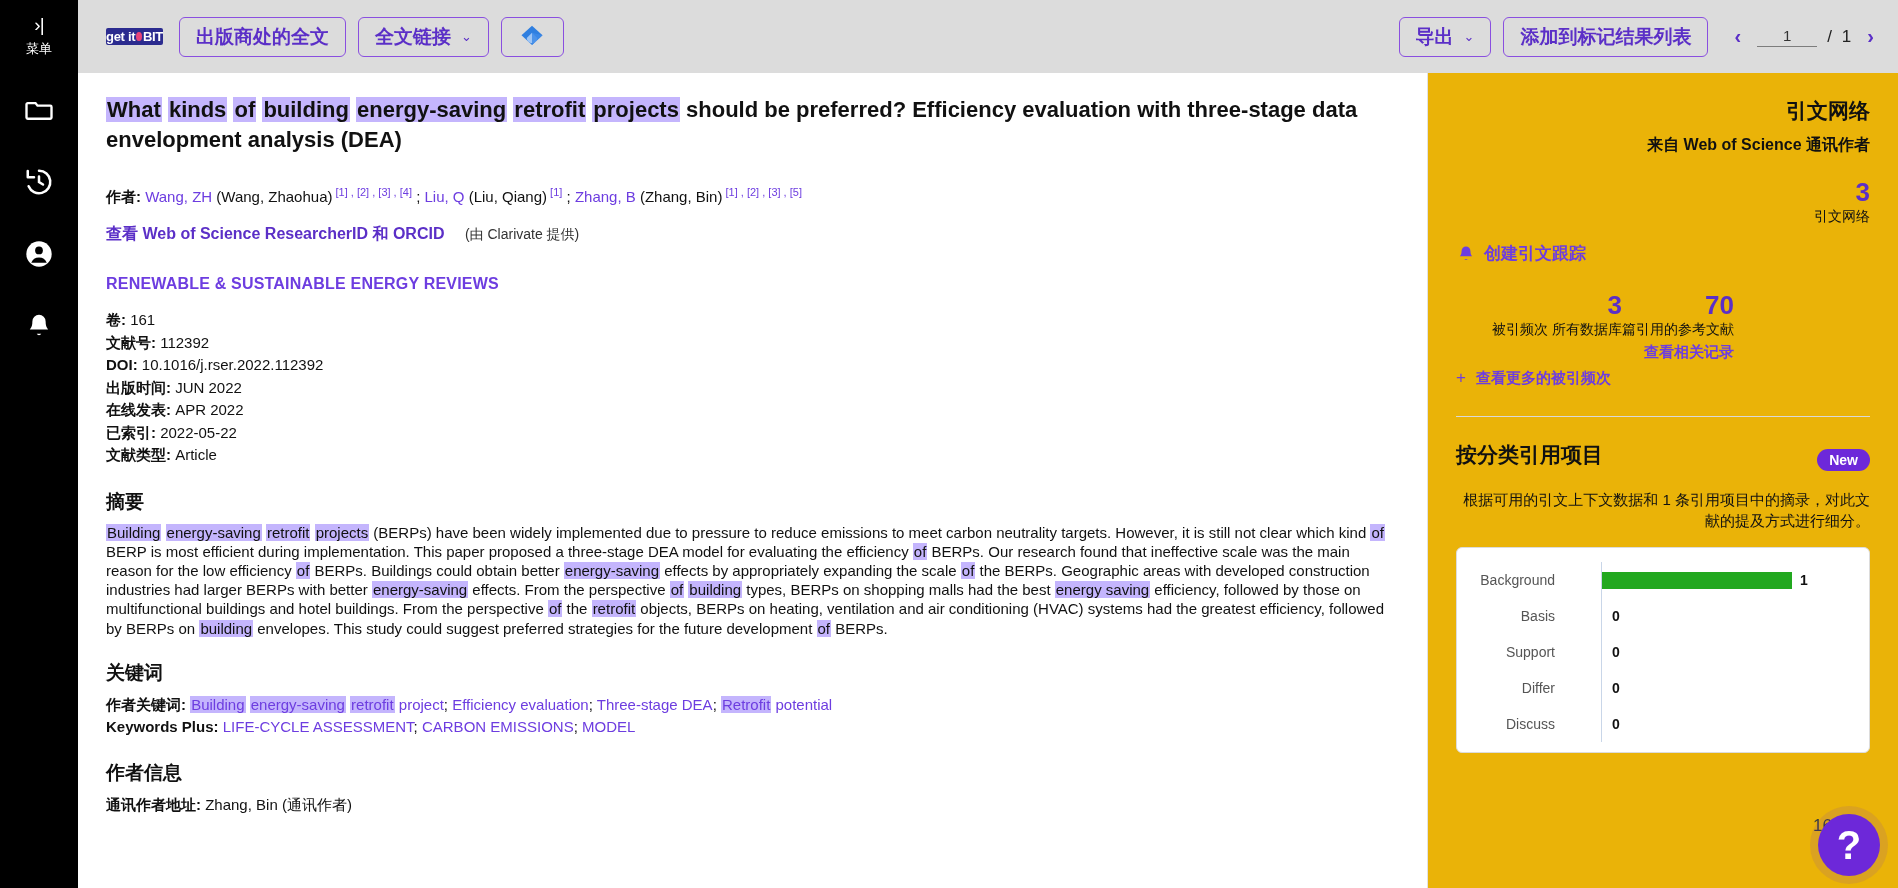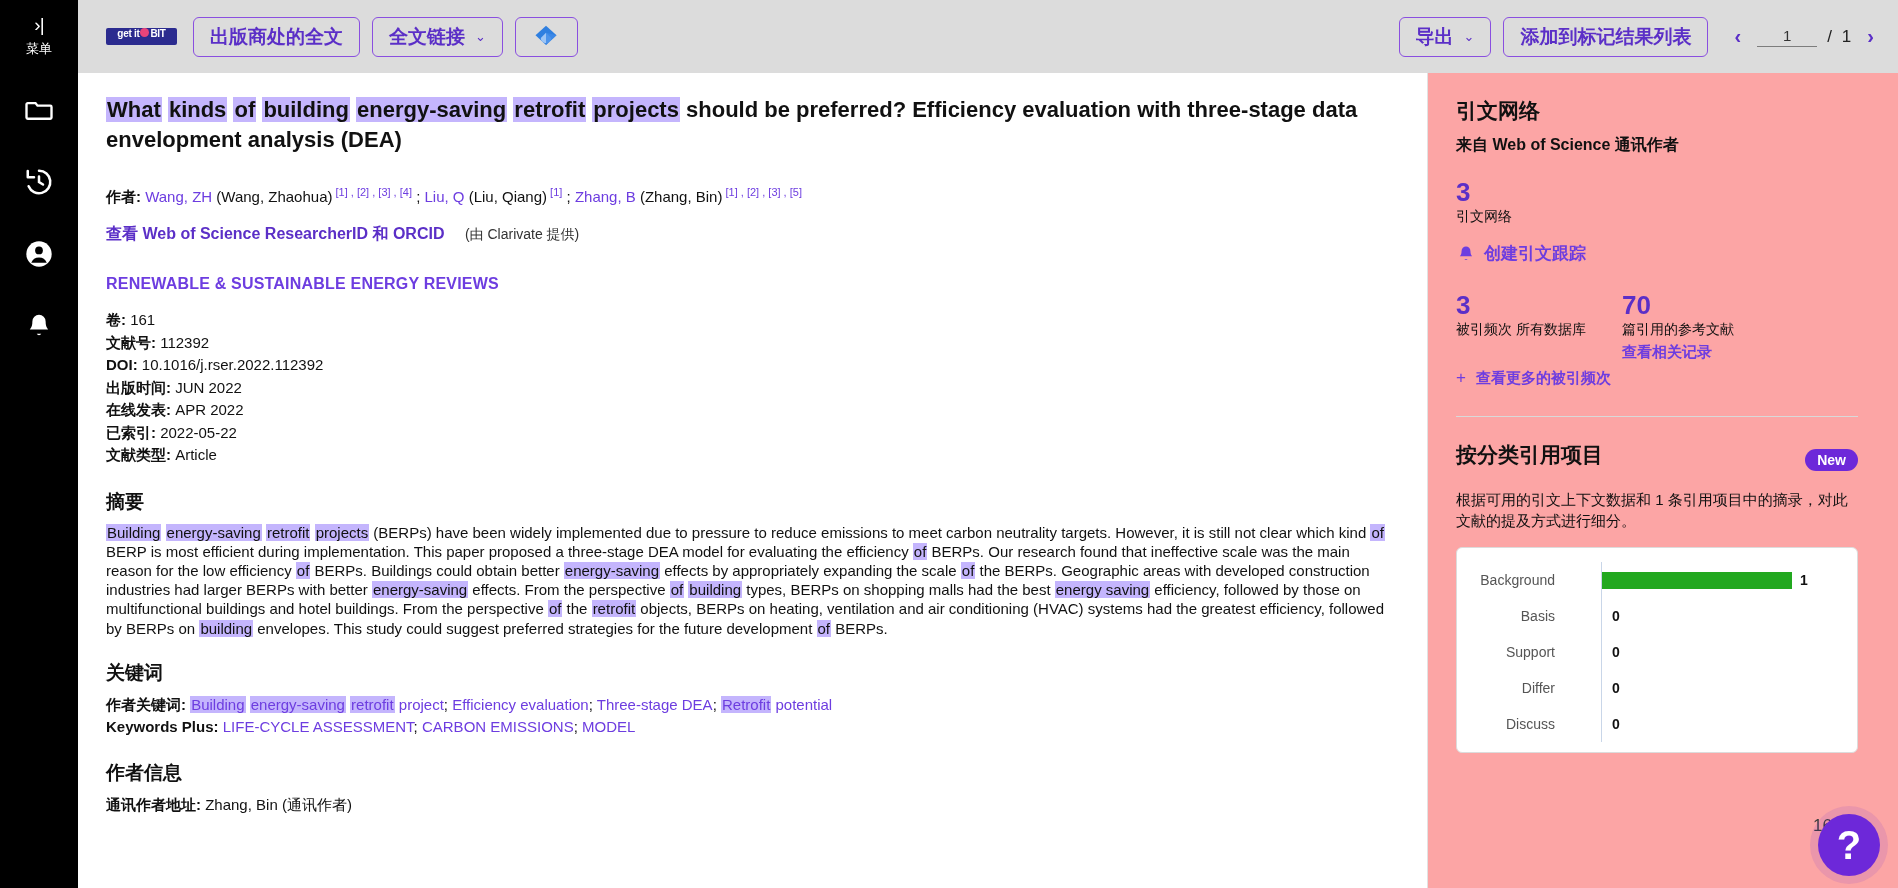--- a/index.html
+++ b/index.html
@@ -29,23 +29,23 @@
 
   
   .mainwrap { flex:1; display:flex; flex-direction:column; height:888px; min-width:0; }
 
   
   .toolbar {
     height: 73px; background:#dcdcdc; display:flex; align-items:center;
     padding: 0 18px 0 28px; flex:0 0 73px; position:relative;
   }
   .getit {
-    width: 71px; height: 17px; background:#2b2b8f; border-radius:2px;
-    display:flex; align-items:flex-start; justify-content:center;
-    color:#fff; font-size:10px; font-weight:bold; letter-spacing:-0.3px;
+    width: 57px; height: 17px; background:#2b2b8f; border-radius:2px;
+    display:flex; align-items:center; justify-content:center;
+    color:#fff; font-size:13px; font-weight:bold; letter-spacing:-0.3px;
     margin-right: 16px; cursor:pointer; overflow:hidden; white-space:nowrap;
   }
   .getit .dot {
     display:inline-block; width:9px; height:9px; border-radius:50%;
     background:#e8447a; margin:0 1px; vertical-align:middle;
   }
   .btn {
     border: 1px solid #8a4fe0; border-radius: 6px; background: transparent;
     color:#5b2fc7; font-size: 19px; font-weight: bold; cursor:pointer;
     padding: 0 16px; height: 40px; display:flex; align-items:center;
@@ -65,21 +65,21 @@
   }
   .pg-total { font-size:17px; color:#222; }
 
   
   .body { flex:1; display:flex; min-height:0; background:#fff; position:relative; }
   .doc {
     flex: 1; min-width:0; padding: 22px 28px 0 28px; overflow:hidden;
     border-right: 1px solid #e2e2e2; color:#111;
   }
   .side {
-    width: 470px; flex:0 0 470px; padding: 24px 40px 0 28px; overflow:hidden; background:#fca5a5;
+    width: 470px; flex:0 0 470px; padding: 24px 28px 0 28px; overflow:hidden; background:#eab308;text-align:right;
   }
 
   
   h1.title {
     font-size: 22px; line-height: 30px; font-weight: bold; margin: 0 0 26px 0; color:#111;
   }
   mark { background:#c4b5fd; color:inherit; padding:0 1px; }
   .authors { font-size:15px; line-height:22px; margin-bottom:16px; color:#111; }
   .authors .k { font-weight:bold; }
   .lnk { color:#6d3de0; cursor:pointer; }

